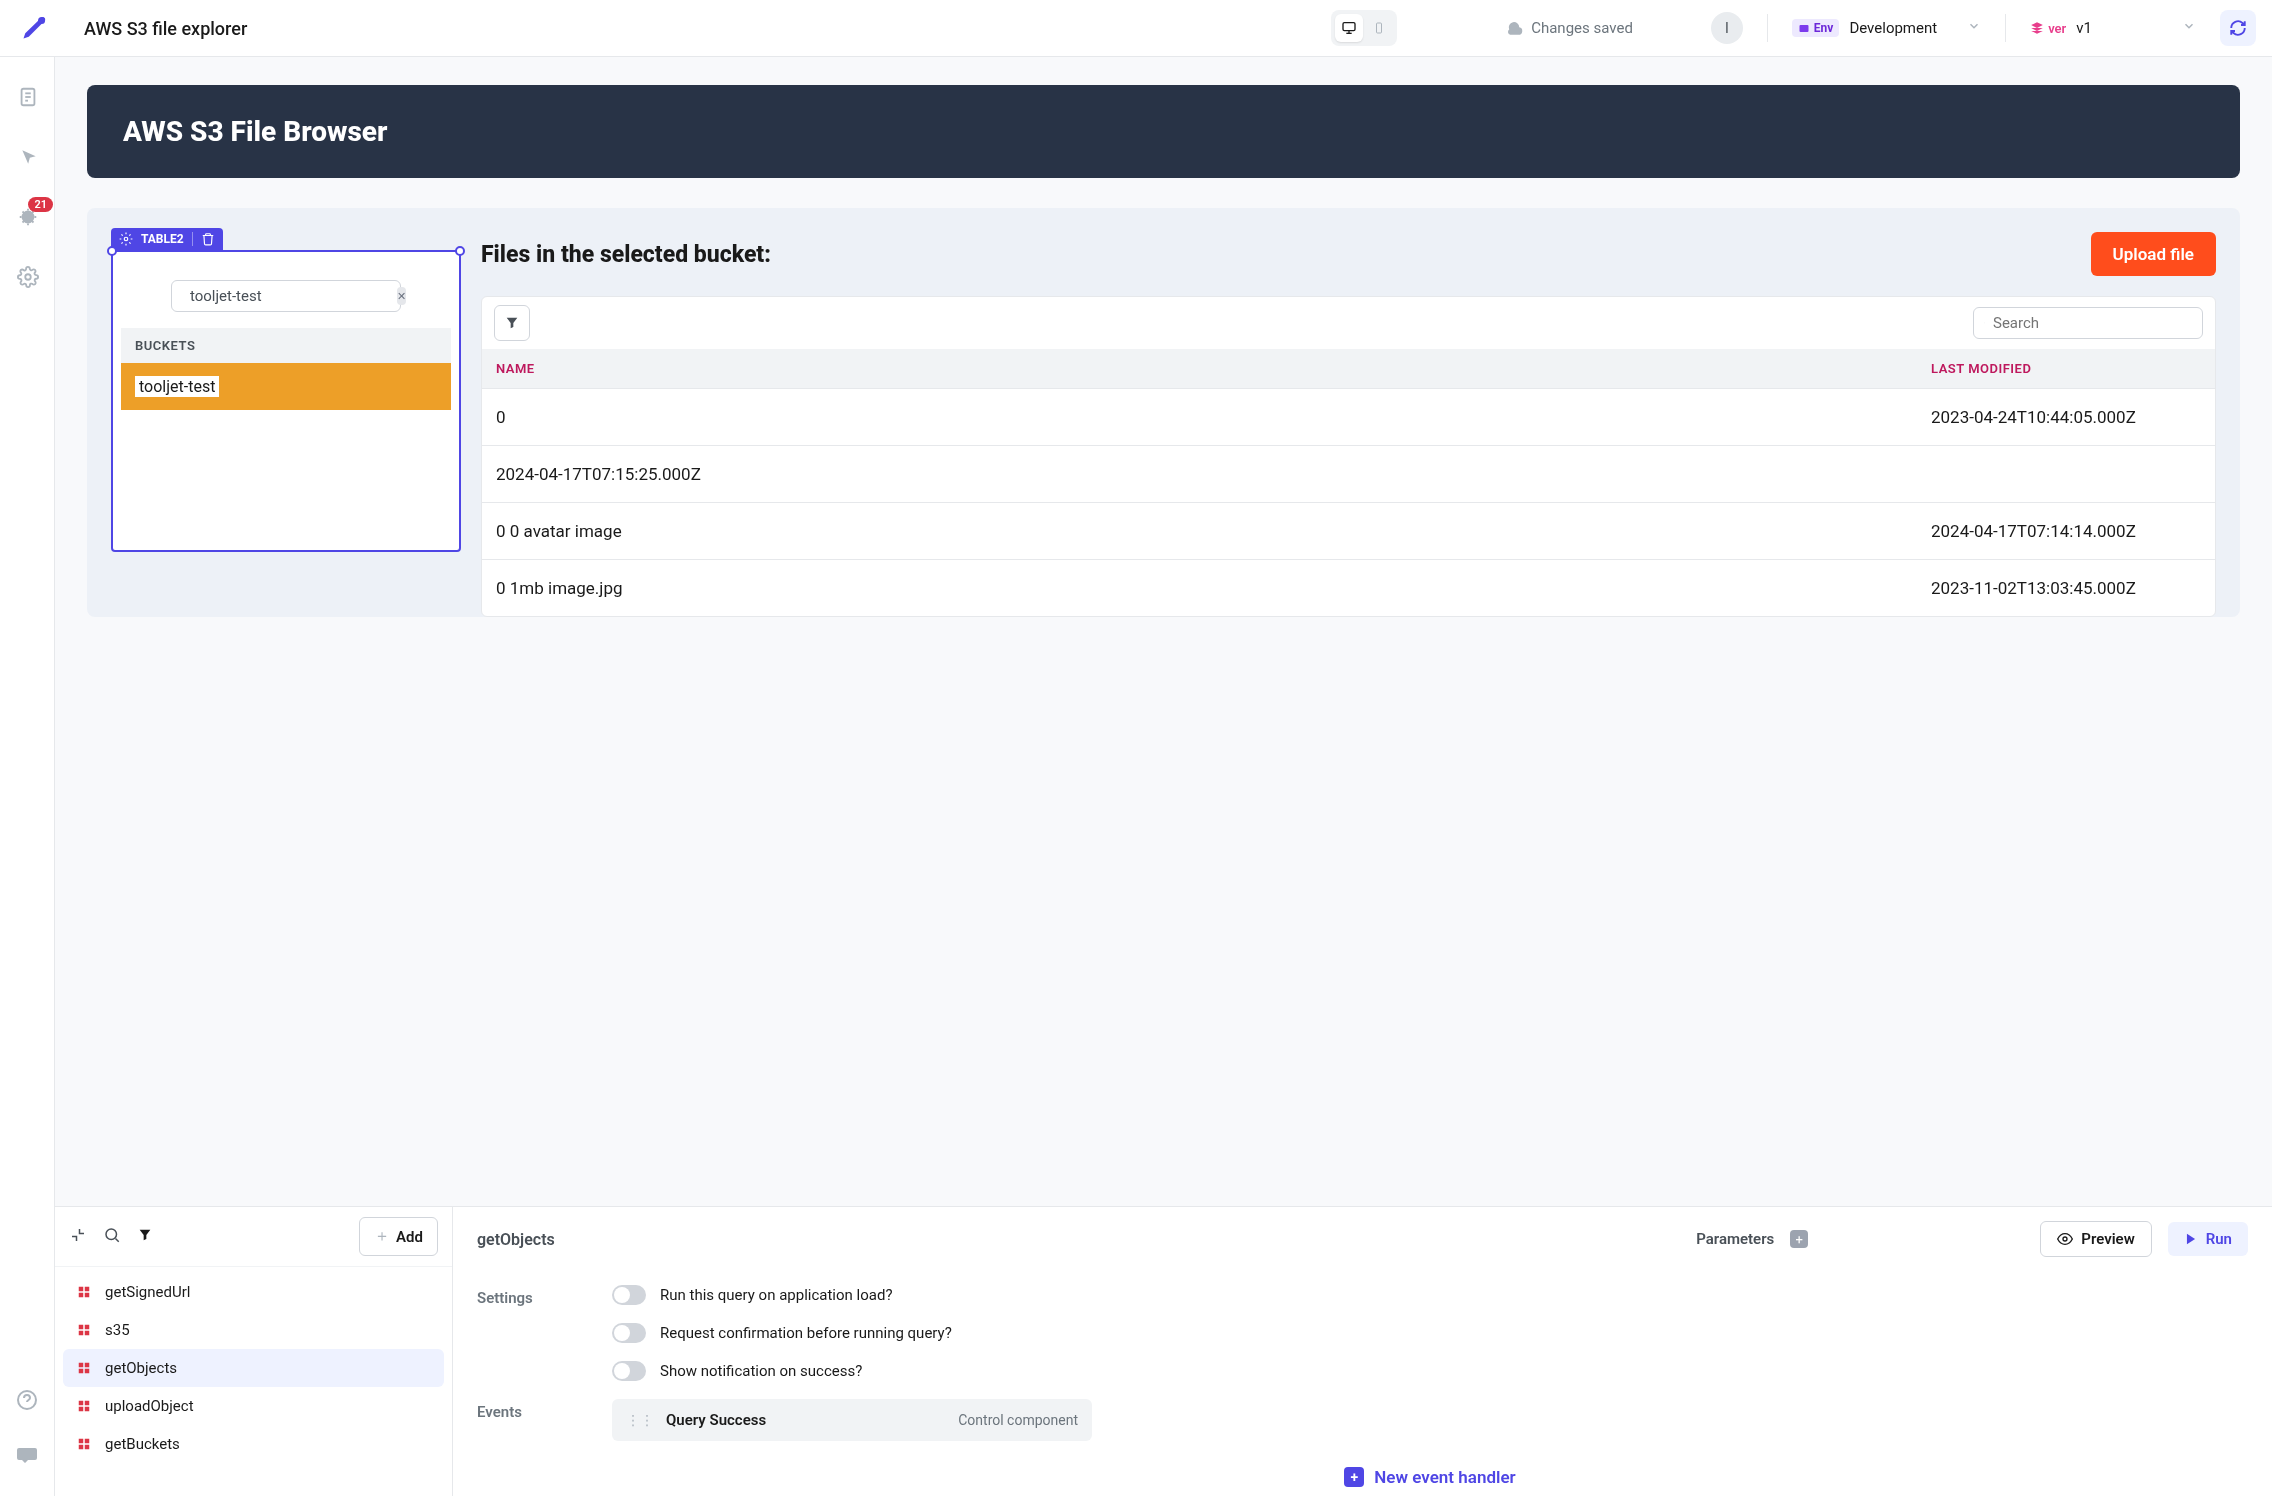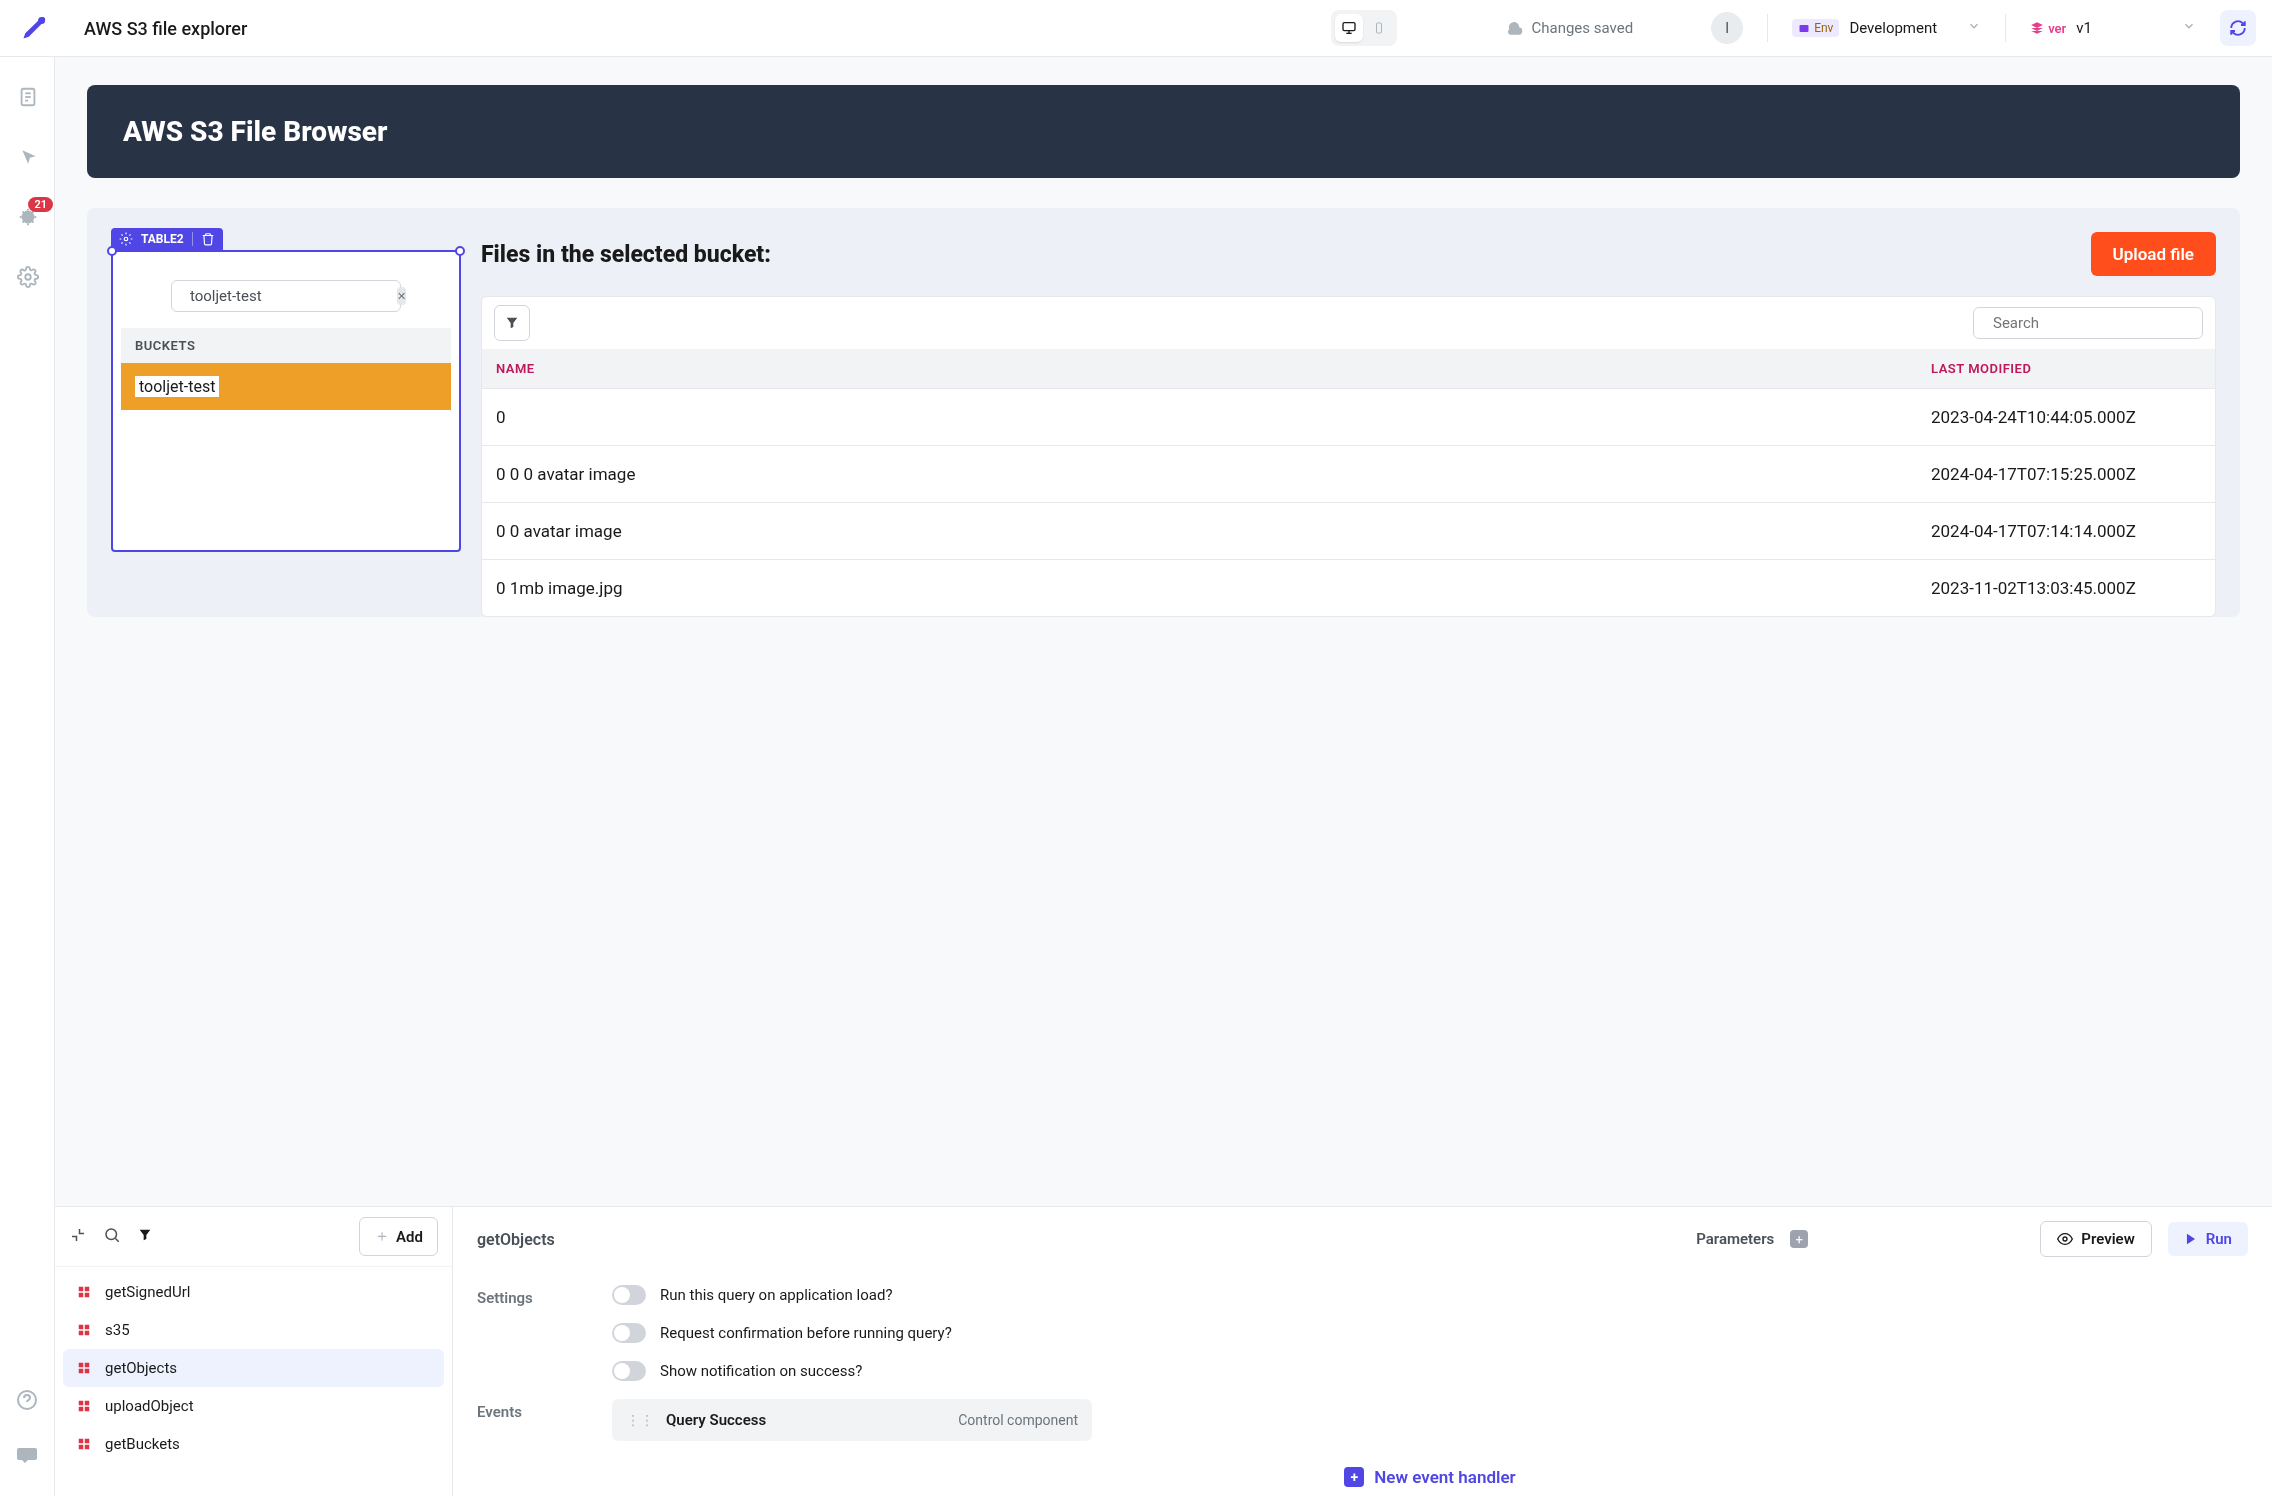--- a/index.html
+++ b/index.html
@@ -10,21 +10,21 @@
 .logo svg { width: 28px; height: 28px; }
 .app-title { font-size: 18px; font-weight: 500; color: #1a1a1a; flex: 0 0 auto; margin-left: 8px; margin-right: auto; }
 .device-toggle { display: flex; background: #f1f3f5; border-radius: 8px; padding: 4px; gap: 2px; }
 .device-btn { width: 28px; height: 28px; display: flex; align-items: center; justify-content: center; border-radius: 6px; }
 .device-btn.active { background: #fff; box-shadow: 0 1px 2px rgba(0,0,0,0.1); }
 .save-status { display: flex; align-items: center; gap: 8px; color: #6c757d; font-size: 15px; }
 .save-status svg { width: 18px; height: 18px; }
 .avatar { width: 32px; height: 32px; border-radius: 50%; background: #e9ecef; display: flex; align-items: center; justify-content: center; color: #495057; font-size: 14px; }
 .divider { width: 1px; height: 28px; background: #e6e8eb; }
 .env-sel, .ver-sel { display: flex; align-items: center; gap: 10px; font-size: 15px; }
-.env-sel .badge { background: #ede9fe; color: #a16207; padding: 2px 6px; border-radius: 4px; font-size: 12px; font-weight: 400; display:flex; align-items:center; gap:4px;}
+.env-sel .badge { background: #ede9fe; color: #6d28d9; padding: 2px 6px; border-radius: 4px; font-size: 12px; font-weight: 700; display:flex; align-items:center; gap:4px;}
 .env-sel .badge svg { width:12px; height:12px; }
 .ver-sel .badge { color: #e83e8c; font-size: 13px; font-weight: 600; display:flex; align-items:center; gap:4px; }
 .ver-sel .badge svg { width:14px; height:14px; }
 .chev { color: #adb5bd; }
 .refresh-btn { width: 36px; height: 36px; background: #eef2ff; border-radius: 8px; display: flex; align-items: center; justify-content: center; color: #4f46e5; }
 
 .main-layout { display: flex; height: calc(100vh - 57px); }
 .left-rail { width: 55px; border-right: 1px solid #e6e8eb; display: flex; flex-direction: column; align-items: center; padding-top: 28px; gap: 36px; position: relative; }
 .rail-icon { width: 24px; height: 24px; color: #adb5bd; position: relative; display:flex; align-items:center; justify-content:flex-end;}
 .rail-badge { position: absolute; right: -14px; top: -8px; background: #dc3545; color: #fff; font-size: 11px; border-radius: 10px; padding: 1px 6px; font-weight: 600; }
@@ -273,21 +273,20 @@
             <div class="files-thead">
               <div class="col-name">NAME</div>
               <div class="col-mod">LAST MODIFIED</div>
             </div>
             <div id="files-body">
                 <div class="file-row">
                   <div class="col-name">0</div>
                   <div class="col-mod">2023-04-24T10:44:05.000Z</div>
                 </div>
                 <div class="file-row">
-                  <div class="col-name">0 0 0 avatar image</div>
                   <div class="col-mod">2024-04-17T07:15:25.000Z</div>
                 </div>
                 <div class="file-row">
                   <div class="col-name">0 0 avatar image</div>
                   <div class="col-mod">2024-04-17T07:14:14.000Z</div>
                 </div>
                 <div class="file-row">
                   <div class="col-name">0 1mb image.jpg</div>
                   <div class="col-mod">2023-11-02T13:03:45.000Z</div>
                 </div>

